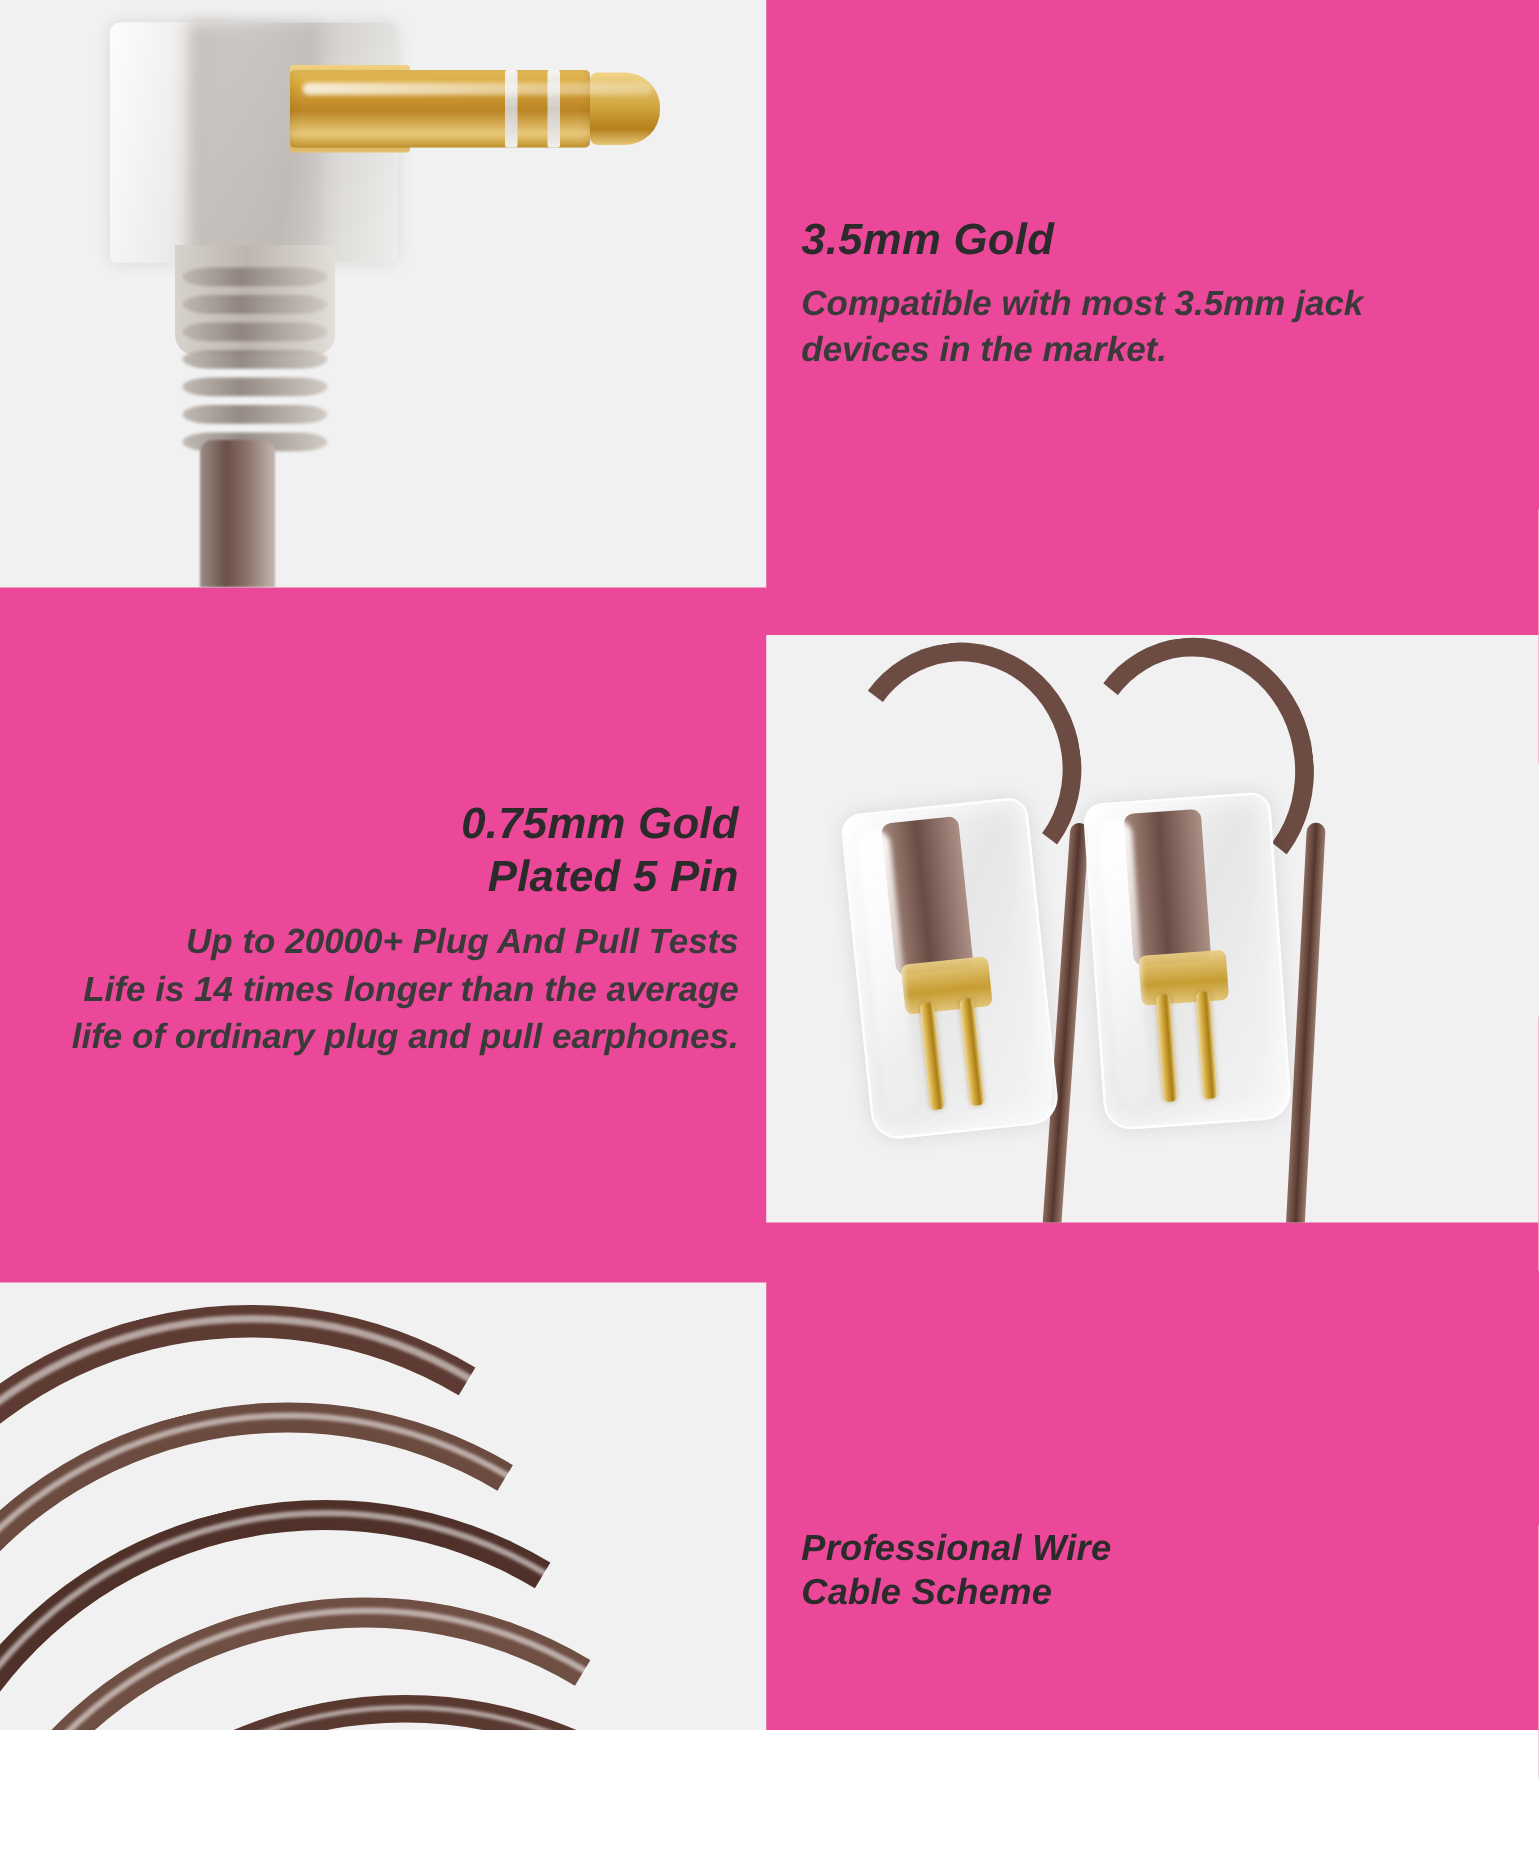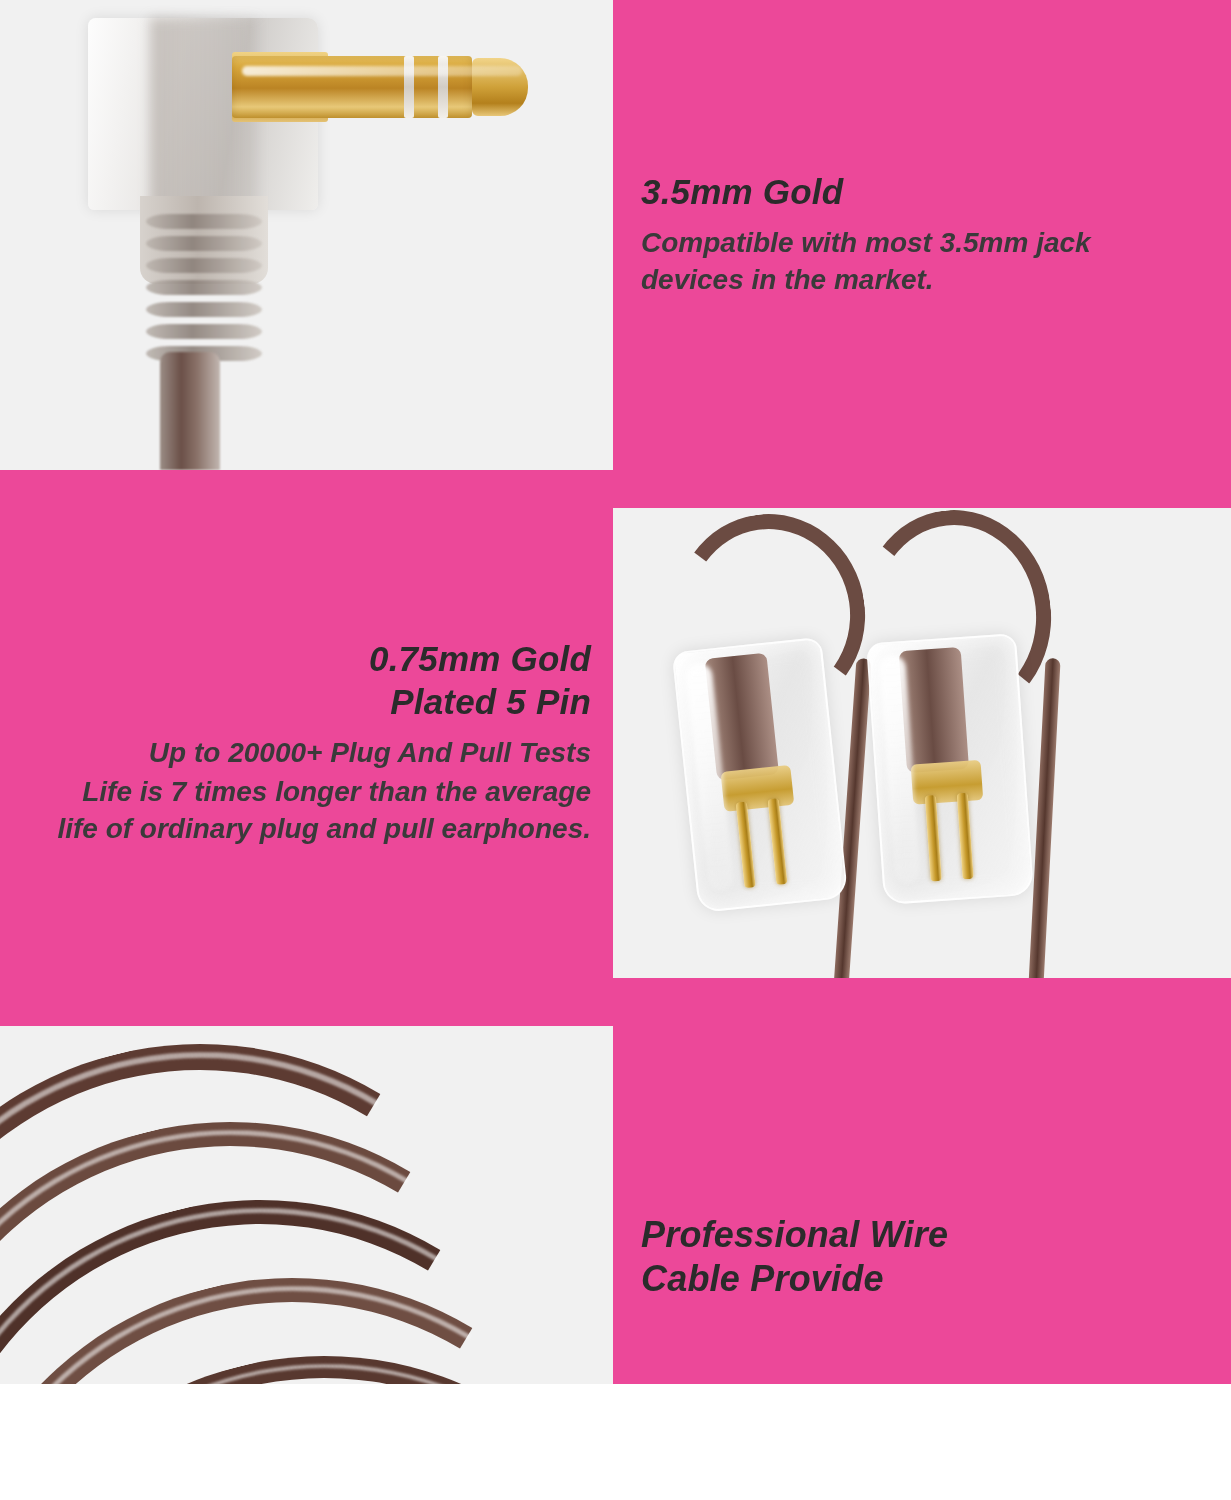--- a/index.html
+++ b/index.html
@@ -59,21 +59,21 @@
   #feature-pin .text-panel { width: 613px; height: 470px; padding: 0 22px 0 40px; text-align: right; align-items: flex-end; }
   #feature-pin .img-panel { width: 618px; height: 470px; }
   #feature-pin .f-title { font-size: 35px; margin-bottom: 10px; }
   #feature-pin .f-body  { font-size: 28px; }
   #feature-pin .f-body.second { margin-top: 2px; }
 
   
   #feature-cable { left: 0; top: 1026px; }
   #feature-cable .img-panel { width: 613px; height: 474px; }
   #feature-cable .text-panel { width: 618px; height: 474px; padding: 0 40px 0 28px; text-align: left; }
-  #feature-cable .f-title { font-size: 36px; margin-bottom: 12px; }
+  #feature-cable .f-title { font-size: 29px; margin-bottom: 12px; }
   #feature-cable .f-body  { font-size: 29px; }
 
   
   .plug-art { position: absolute; left: 0; top: 0; width: 100%; height: 100%; }
   .plug-body {
     position: absolute; left: 88px; top: 18px;
     width: 230px; height: 192px;
     background: linear-gradient(100deg,#fdfdfd 0%, #e8e6e4 38%, #cfccc9 62%, #efeeec 100%);
     border-radius: 8px 10px 6px 6px;
     box-shadow: 0 0 14px rgba(0,0,0,0.10);
@@ -271,21 +271,21 @@
   </section>
 
   <section class="feature" id="feature-pin">
 
     <div class="text-panel">
       <div class="f-title">
         <span>0.75mm Gold</span><br>
         <span>Plated 5 Pin</span>
       </div>
       <div class="f-body">Up to 20000+ Plug And Pull Tests</div>
-      <div class="f-body second">Life is 7 times longer than the average life of ordinary plug and pull earphones.</div>
+      <div class="f-body second">Life is 14 times longer than the average life of ordinary plug and pull earphones.</div>
     </div>
 
     <div class="img-panel">
       <div class="pin-art">
         <div class="earhook h1"></div>
         <div class="earhook h2"></div>
         <div class="cable-down c1"></div>
         <div class="cable-down c2"></div>
 
         <div class="conn left">
@@ -321,19 +321,19 @@
         <div class="coil k4"></div>
         <div class="gloss-strip g4"></div>
         <div class="coil k5"></div>
         <div class="gloss-strip g5"></div>
       </div>
     </div>
 
     <div class="text-panel">
       <div class="f-title">
         <span>Professional Wire</span><br>
-        <span>Cable Provide</span>
+        <span>Cable Scheme</span>
       </div>
     </div>
 
   </section>
 
 </div>
 
 </body></html>

